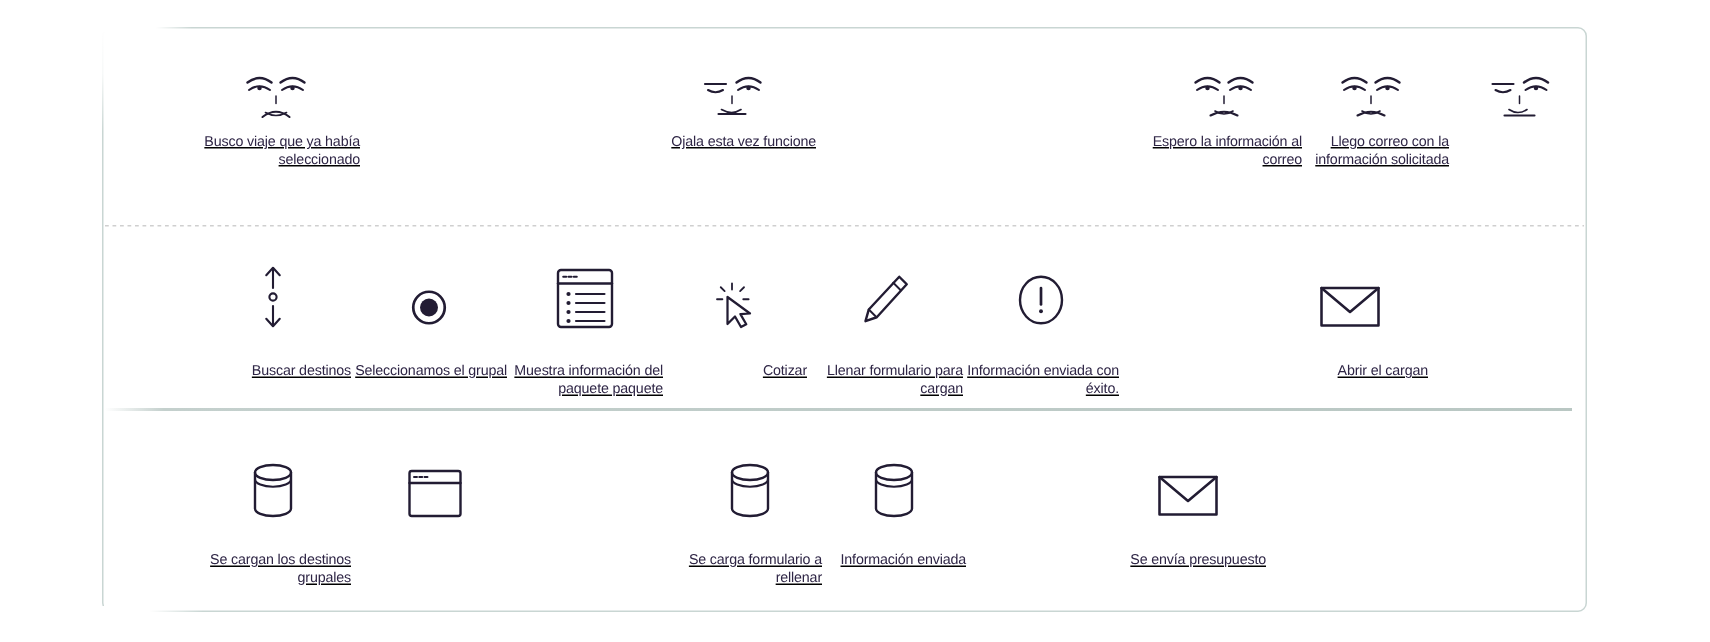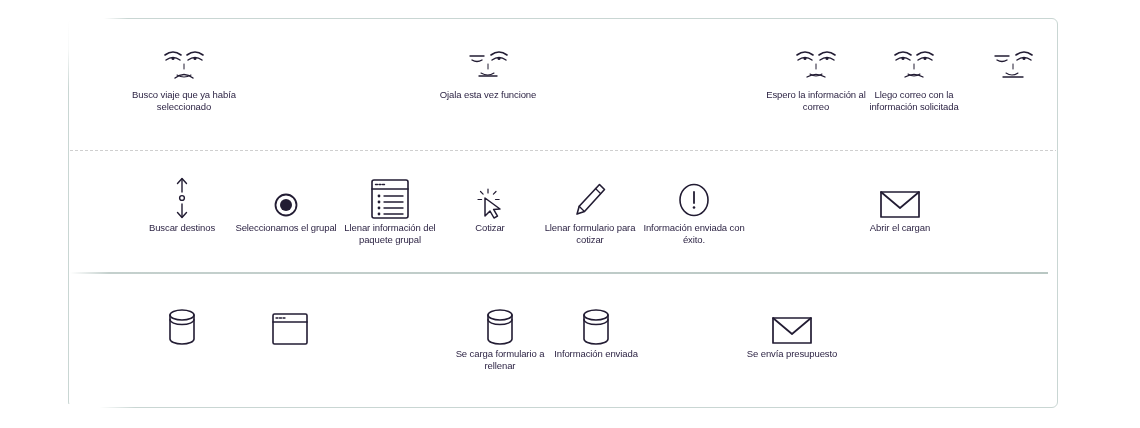--- a/index.html
+++ b/index.html
@@ -76,31 +76,32 @@
     left: 70px;
     top: 272px;
     width: 978px;
     height: 1.5px;
     background: linear-gradient(to right, rgba(255,255,255,0) 0%, #c4d0cd 4%, #b9c7c3 100%);
   }
 
   
   .cell {
     position: absolute;
-    text-align: center;
+    text-align: right;
     box-sizing: border-box;
+    text-decoration: underline;
   }
   .cell .icon-wrap {
     height: 48px;
     display: flex;
     align-items: flex-end;
     justify-content: center;
   }
   .cell .caption {
-    margin-top: 2px;
+    margin-top: 22px;
     font-size: 9.5px;
     line-height: 11.5px;
     color: #2e2545;
     letter-spacing: -0.1px;
     font-family: "Liberation Sans", sans-serif;
   }
   .cell.face .icon-wrap { height: 40px; }
   .cell.face .caption { margin-top: 5px; }
 
   svg { display: block; overflow: visible; }
@@ -226,21 +227,21 @@
             <circle cx="9" cy="18" r="1.4" fill="#221c33" stroke="none"></circle>
             <path d="M14 18 h19"></path>
             <circle cx="9" cy="24" r="1.4" fill="#221c33" stroke="none"></circle>
             <path d="M14 24 h19"></path>
             <circle cx="9" cy="30" r="1.4" fill="#221c33" stroke="none"></circle>
             <path d="M14 30 h19"></path>
             <circle cx="9" cy="36" r="1.4" fill="#221c33" stroke="none"></circle>
             <path d="M14 36 h19"></path>
           </svg>
         </div>
-        <div class="caption">Llenar información del paquete grupal</div>
+        <div class="caption">Muestra información del paquete paquete</div>
       </div>
       <div class="cell" style="left: 442px; top: 172px; width: 96px;">
         <div class="icon-wrap">
           <svg width="34" height="40" viewBox="0 0 34 40" fill="none" stroke="#221c33" stroke-width="1.4" stroke-linecap="round" stroke-linejoin="round">
             <path d="M12 18 L12 36 L17 31 L21 38 L24.5 36.2 L20.6 29.4 L27 29 Z" stroke-width="1.5"></path>
             <path d="M15 9 v4" stroke-width="1.2"></path>
             <path d="M7.5 11.5 l2.6 2.6" stroke-width="1.2"></path>
             <path d="M23 11.5 l-2.6 2.6" stroke-width="1.2"></path>
             <path d="M5 19.5 h3.6" stroke-width="1.2"></path>
             <path d="M22.5 19.5 h3.6" stroke-width="1.2"></path>
@@ -249,21 +250,21 @@
         <div class="caption">Cotizar</div>
       </div>
       <div class="cell" style="left: 538px; top: 172px; width: 104px;">
         <div class="icon-wrap">
           <svg width="36" height="40" viewBox="0 0 36 40" fill="none" stroke="#221c33" stroke-width="1.4" stroke-linecap="round" stroke-linejoin="round">
             <path d="M27.5 4.5 l5 5 -20 22 -7.5 2.6 2.2 -7.8 Z" stroke-width="1.6"></path>
             <path d="M23.5 8.5 l5 5" stroke-width="1.3"></path>
             <path d="M7.2 26.3 l5 5" stroke-width="1.3"></path>
           </svg>
         </div>
-        <div class="caption">Llenar formulario para cotizar</div>
+        <div class="caption">Llenar formulario para cargan</div>
       </div>
       <div class="cell" style="left: 642px; top: 172px; width: 104px;">
         <div class="icon-wrap">
           <svg width="36" height="40" viewBox="0 0 36 40" fill="none" stroke="#221c33" stroke-width="1.4" stroke-linecap="round" stroke-linejoin="round">
             <ellipse cx="18" cy="20" rx="14" ry="15.5" stroke-width="1.6"></ellipse>
             <path d="M18 12 v11" stroke-width="1.8"></path>
             <circle cx="18" cy="27.5" r="1.3" fill="#221c33" stroke="none"></circle>
           </svg>
         </div>
         <div class="caption">Información enviada con éxito.</div>
@@ -278,20 +279,21 @@
         <div class="caption">Abrir el cargan</div>
       </div>
       <div class="cell" style="left: 130px; top: 298px; width: 104px;">
         <div class="icon-wrap">
           <svg width="30" height="38" viewBox="0 0 30 38" fill="none" stroke="#221c33" stroke-width="1.4" stroke-linecap="round" stroke-linejoin="round">
             <path d="M3 7 v24 a12 5 0 0 0 24 0 v-24" stroke-width="1.6"></path>
             <ellipse cx="15" cy="7" rx="12" ry="5" stroke-width="1.6"></ellipse>
             <path d="M3 11.5 a12 5 0 0 0 24 0" stroke-width="1.4"></path>
           </svg>
         </div>
+        <div class="caption">Se cargan los destinos grupales</div>
       </div>
       <div class="cell" style="left: 234px; top: 298px; width: 112px;">
         <div class="icon-wrap">
           <svg width="38" height="34" viewBox="0 0 38 34" fill="none" stroke="#221c33" stroke-width="1.4" stroke-linecap="round" stroke-linejoin="round">
             <rect x="2" y="2" width="34" height="30" rx="1.5" stroke-width="1.6"></rect>
             <path d="M2 10 h34" stroke-width="1.6"></path>
             <path d="M5 6 h2 M8.5 6 h2 M12 6 h2" stroke-width="1.3"></path>
           </svg>
         </div>
       </div>

